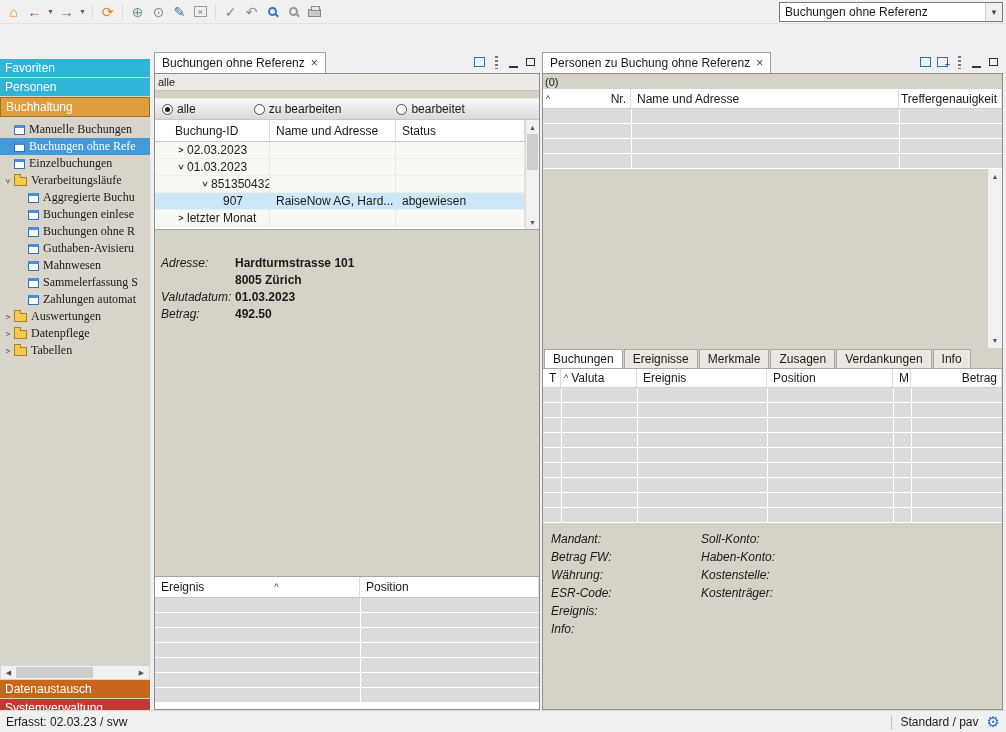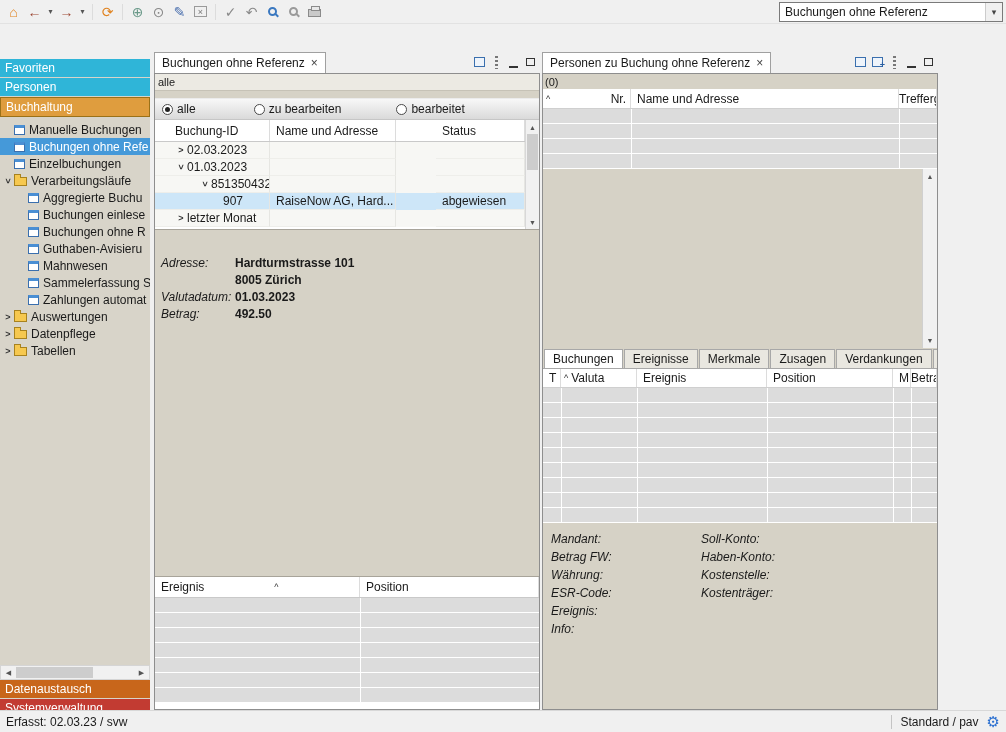--- a/index.html
+++ b/index.html
@@ -33,37 +33,37 @@
   .main { position:absolute; top:51px; left:0; right:0; bottom:22px; }
 
   
   .sidebar { position:absolute; left:0; top:8px; width:150px; height:100%; display:flex; flex-direction:column; background:#d8d4c9; }
   .side-header { height:18px; flex:none; display:flex; align-items:center; padding-left:5px; color:#fff; margin-bottom:1px; }
   .sh-cyan { background:#2fb5d8; }
   .sh-orange { background:#df9d3e; border:1px solid #9a7118; height:20px; }
   .sh-rust { background:#c8661b; }
   .sh-red { background:#c23b32; }
   .tree { flex:1; overflow:hidden; padding-top:3px; }
-  .tree-item { height:17px; display:flex; align-items:center; white-space:nowrap; overflow:hidden; cursor:default; }
+  .tree-item { height:17px; display:flex; align-items:center; white-space:nowrap; overflow:hidden; cursor:default;font-family:Liberation Serif, serif; }
   .lvl0 { padding-left:2px; } .lvl1 { padding-left:16px; }
   .chev { width:12px; flex:none; font-size:9px; font-weight:bold; color:#333; display:flex; align-items:center; justify-content:center; }
   .chev.down { transform:rotate(90deg); }
   .doc-icon { flex:none; width:11px; height:10px; background:#fff; border:1px solid #3a6fae; border-top:3px solid #4a8fd4; margin-right:4px; }
   .folder-icon { flex:none; width:13px; height:9px; background:#f6c84f; border:1px solid #a8821e; margin-right:4px; position:relative; margin-top:2px; }
   .folder-icon::before { content:""; position:absolute; top:-4px; left:-1px; width:5px; height:3px; background:#f6c84f; border:1px solid #a8821e; border-bottom:none; }
   .tree-item.selected { background:#4599d9; color:#fff; }
   .hscroll { flex:none; height:15px; background:#f1f1f1; border:1px solid #d5d5d5; display:flex; align-items:center; }
   .sb-btn { width:15px; height:100%; display:flex; align-items:center; justify-content:center; font-size:7px; color:#555; flex:none; }
   .sb-track { flex:1; height:100%; position:relative; }
   .sb-thumb { position:absolute; left:0; top:1px; bottom:1px; width:65%; background:#cdcdcd; }
 
   
   .panel { position:absolute; top:0; height:100%; display:flex; flex-direction:column; }
   .center-panel { left:154px; width:386px; }
-  .right-panel { left:542px; width:396px; }
+  .right-panel { left:542px; width:461px; }
   .tabbar { height:22px; flex:none; display:flex; align-items:flex-end; }
   .tab { height:21px; background:#fff; border:1px solid #a0a0a0; border-bottom:none; display:flex; align-items:center; padding:0 7px; gap:6px; white-space:nowrap; }
   .tab-close { font-size:12px; color:#444; }
   .tab-icons { margin-left:auto; display:flex; align-items:center; gap:2px; padding-right:2px; padding-bottom:3px; }
   .ic { width:15px; height:16px; display:flex; align-items:center; justify-content:center; }
   .ic-square { width:11px; height:10px; border:1px solid #3a6fae; background:#eef4fb; position:relative; }
   .ic-square.plus::after { content:"+"; position:absolute; right:-3px; bottom:-4px; font-size:9px; color:#2a5fa0; font-weight:bold; }
   .ic-dots { width:3px; height:13px; background:repeating-linear-gradient(to bottom,#777 0 2px,transparent 2px 4px); }
   .ic-min { width:9px; height:2px; background:#333; margin-top:9px; }
   .ic-max { width:9px; height:8px; border:1px solid #333; }
@@ -72,21 +72,21 @@
   
   .filter-row { height:17px; flex:none; background:#eceae3; border-bottom:1px solid #c6c2b6; font-size:11px; display:flex; align-items:center; padding-left:3px; }
   .radio-row { height:22px; flex:none; margin-top:7px; background:linear-gradient(#f8f8f8,#dadada); border-top:1px solid #ebebeb; border-bottom:1px solid #c6c6c6; display:flex; align-items:center; }
   .radio-opt { display:flex; align-items:center; gap:4px; }
   .radio { width:11px; height:11px; border:1px solid #4a4a4a; border-radius:50%; background:#fff; position:relative; flex:none; }
   .radio.checked::after { content:""; position:absolute; left:2px; top:2px; width:5px; height:5px; border-radius:50%; background:#222; }
   .grid-area { flex:none; height:110px; display:flex; background:#fff; border-bottom:1px solid #a8a49a; }
   .grid-main { flex:1; display:flex; flex-direction:column; overflow:hidden; }
   .ghead { height:22px; flex:none; display:flex; background:#fff; border-bottom:1px solid #c9c9c9; }
   .gh { display:flex; align-items:center; border-right:1px solid #dcdcdc; overflow:hidden; white-space:nowrap; }
-  .cw1 { width:115px; } .cw2 { width:126px; } .cw3 { flex:1;margin-left:40px; }
+  .cw1 { width:115px; } .cw2 { width:126px; } .cw3 { flex:1; }
   .grow { height:17px; flex:none; display:flex; background:#f7f7f4; }
   .grow .gc { display:flex; align-items:center; border-right:1px solid #e6e6e2; border-bottom:1px solid #eeeeea; overflow:hidden; white-space:nowrap; }
   .grow.selected { background:#cde6f8; }
   .pl20 { padding-left:20px; } .pl44 { padding-left:44px; } .pl68 { padding-left:68px; } .pl6 { padding-left:6px; }
   .vscroll { width:14px; flex:none; background:#f1f1f1; border-left:1px solid #d8d8d8; display:flex; flex-direction:column; align-items:center; }
   .vscroll .sb-btn { height:14px; width:100%; }
   .vs-track { flex:1; width:100%; position:relative; }
   .vs-thumb { position:absolute; top:0; left:1px; right:1px; height:45%; background:#cdcdcd; }
   .details { flex:1; padding:8px 6px; overflow:hidden; }
   .dline { display:flex; line-height:17px; }

